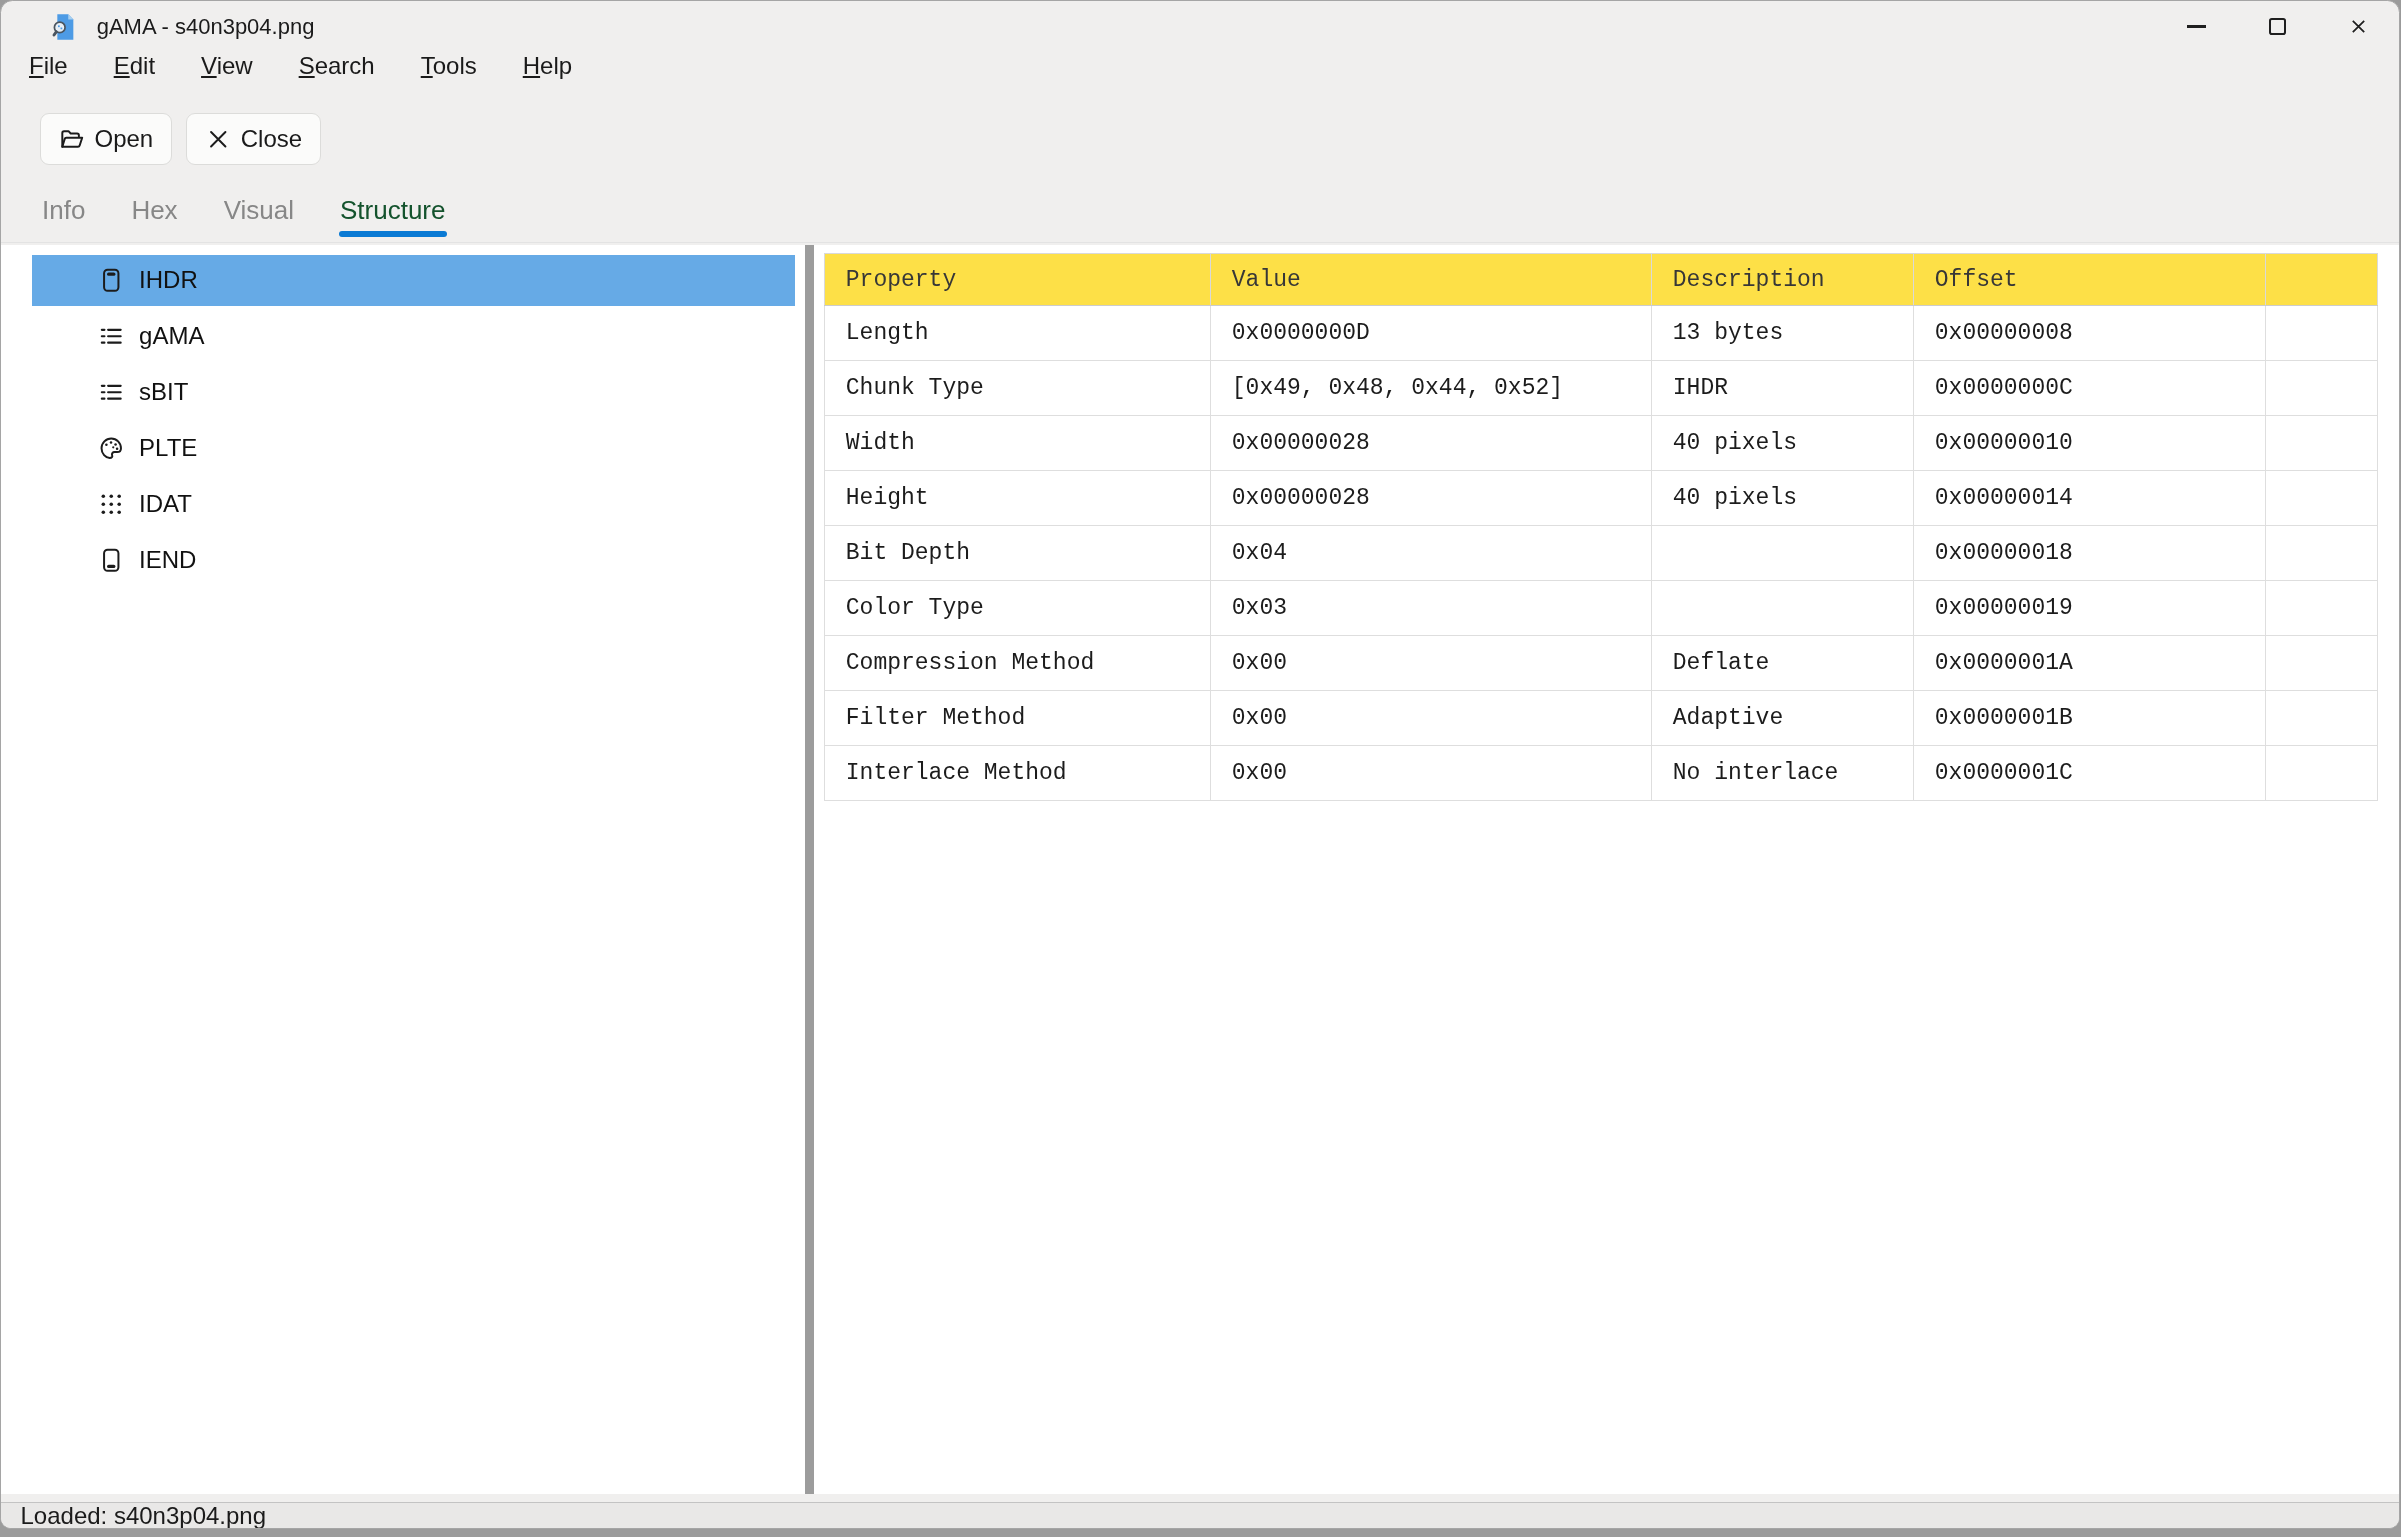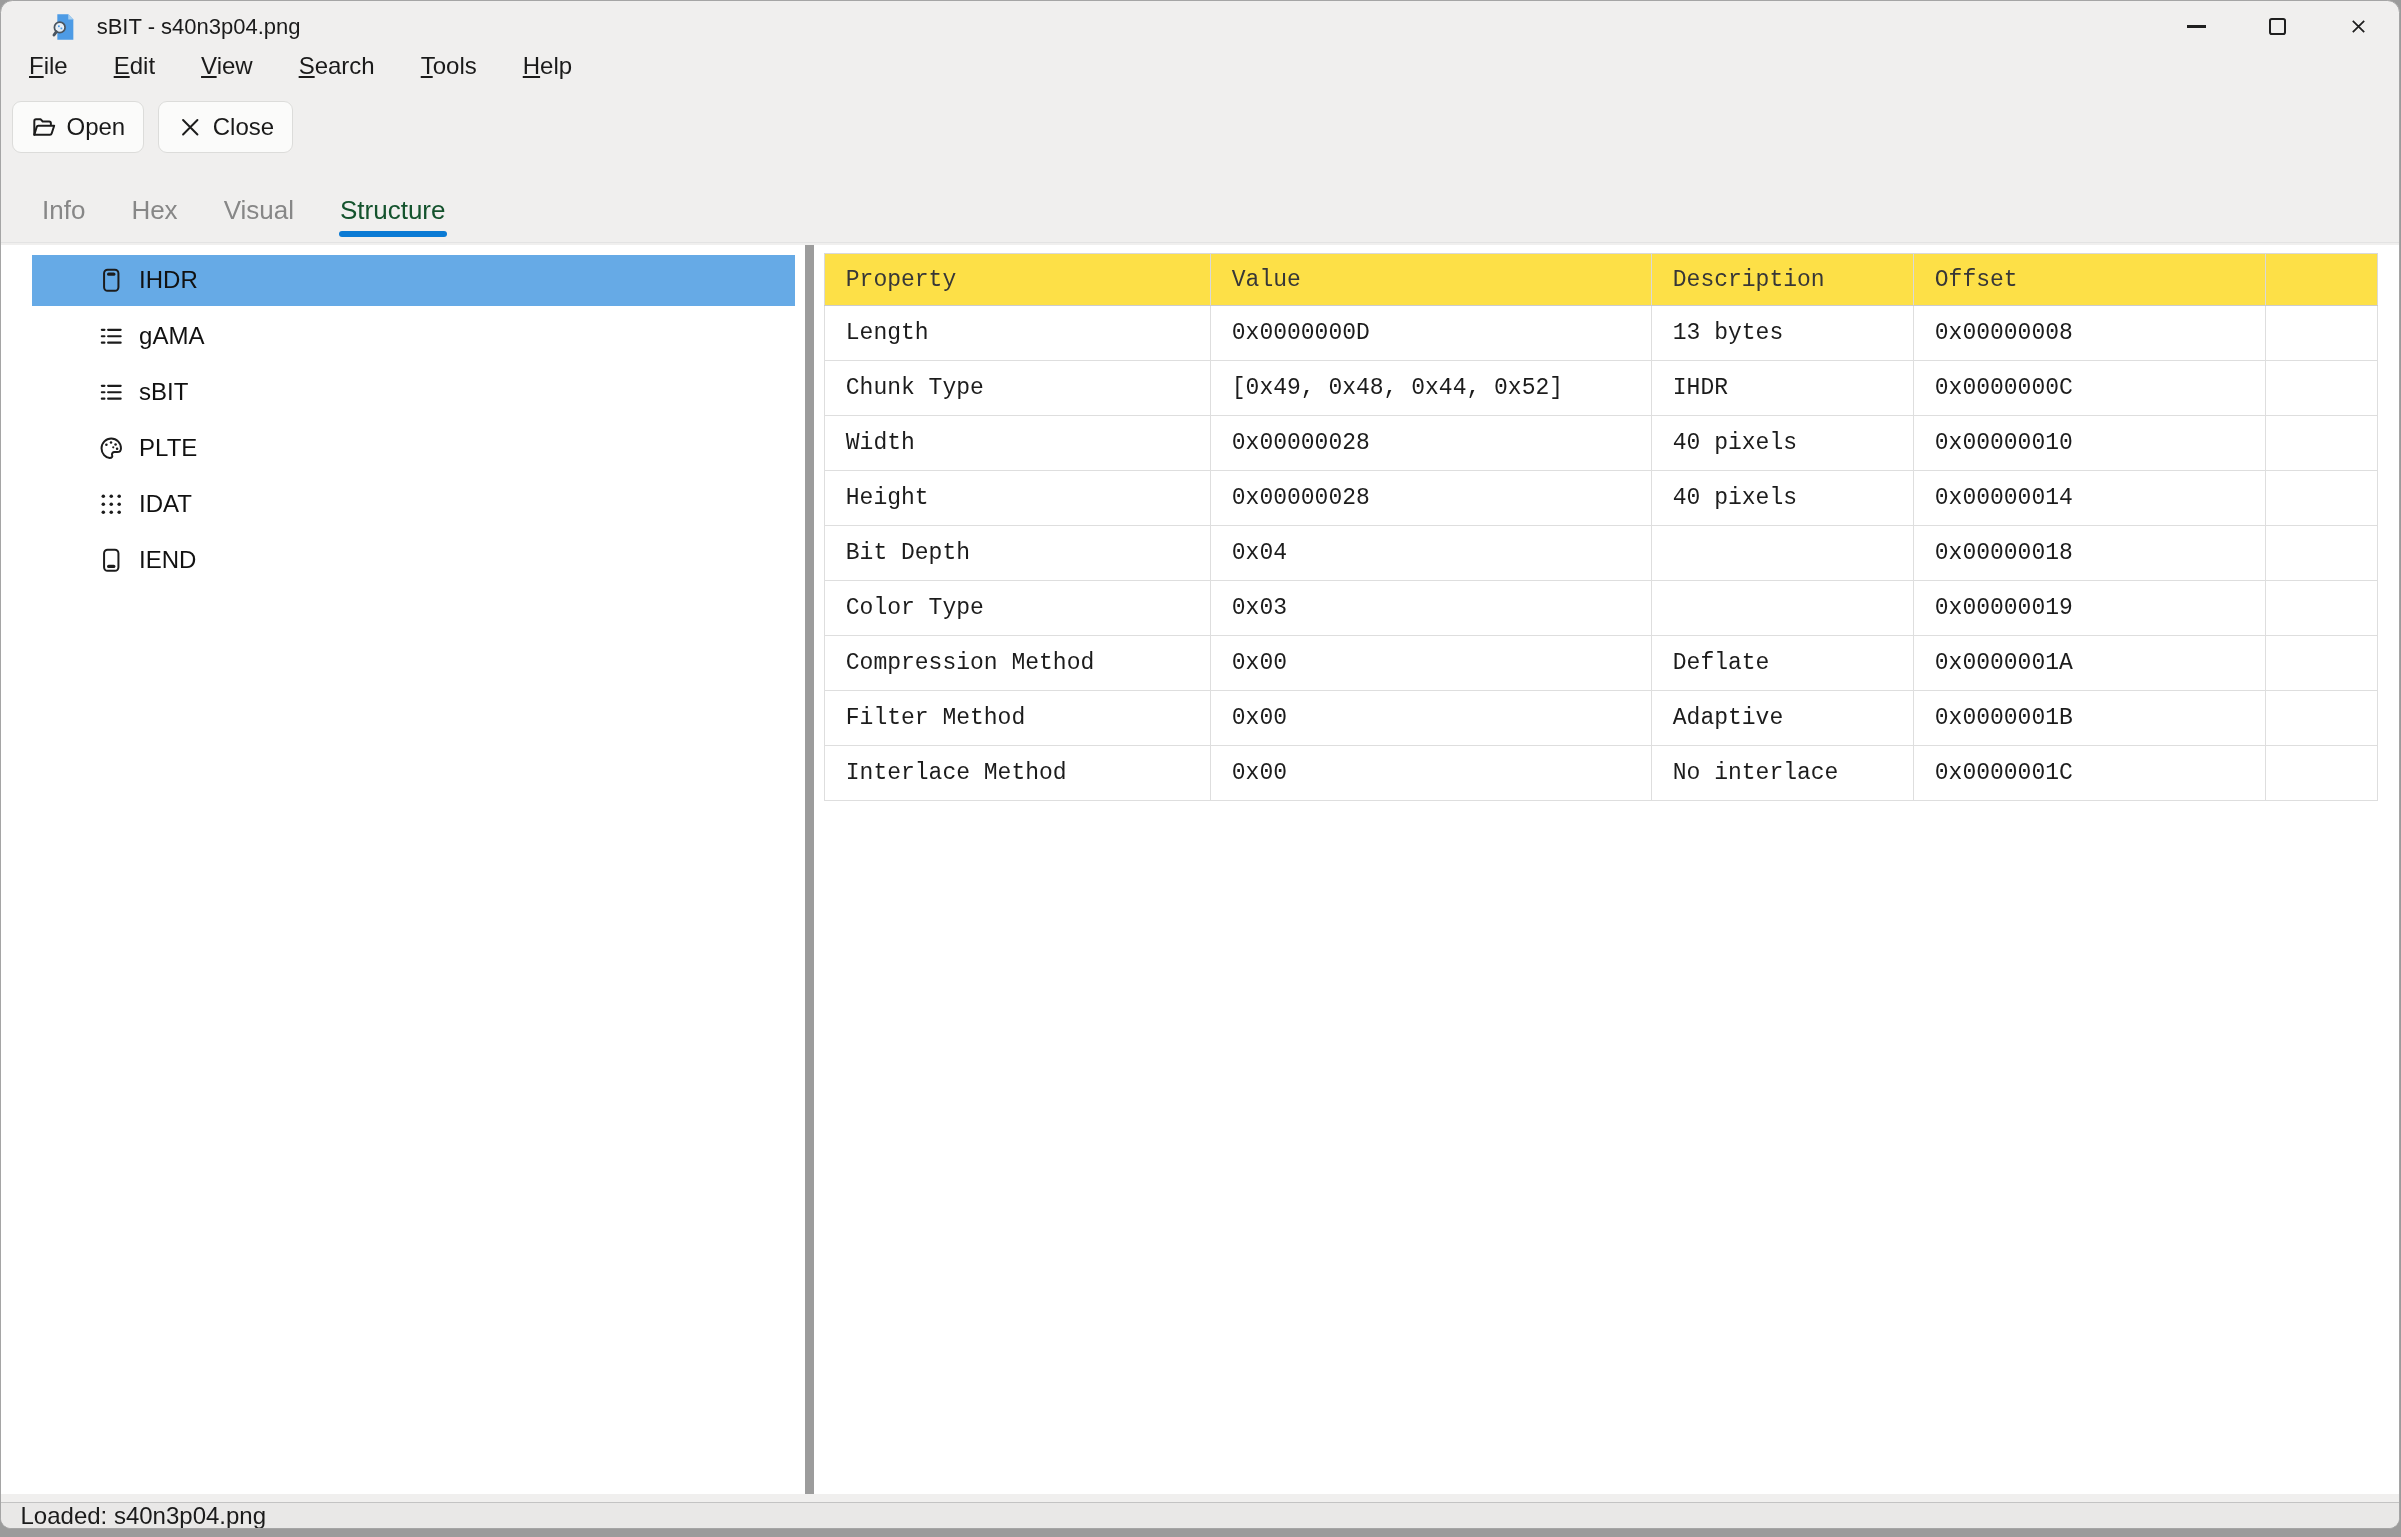--- a/index.html
+++ b/index.html
@@ -21,21 +21,21 @@
   .controls { margin-left:auto; display:flex; height:100%; }
   .ctrl-btn { width:81px; height:100%; display:flex; align-items:center; justify-content:center; background:transparent; border:none; padding:0; }
   .glyph-min { width:19.5px; height:2.1px; background:#1f1f1f; }
   .glyph-max { width:17.4px; height:17.4px; border:2.1px solid #1f1f1f; border-radius:2.8px; }
   .glyph-x svg { width:21px; height:21px; display:block; }
   
   .menubar { position:absolute; top:51px; left:0; width:100%; height:61px; display:flex; padding-left:28px; gap:46px; }
   .menu-item { font-size:24px; color:#1a1a1a; display:inline-block; cursor:default; }
   .menu-item::first-letter { text-decoration:underline; }
   
-  .toolbar { position:absolute; top:100px; left:0; width:100%; height:66px; display:flex; align-items:flex-start; padding-left:11px; gap:14px; }
+  .toolbar { position:absolute; top:112px; left:0; width:100%; height:66px; display:flex; align-items:flex-start; padding-left:39px; gap:14px; }
   .tool-btn { height:52px; padding:0 18px; background:#fbfbfa; border:1.4px solid #dcdcda; border-radius:9px;
               display:flex; align-items:center; gap:9px; font-size:24px; color:#1a1a1a; }
   .tool-btn svg { width:26.5px; height:26.5px; display:block; }
   
   .tabbar { position:absolute; top:178px; left:0; width:100%; height:64px; border-bottom:1.4px solid #e3e3e3;
             display:flex; align-items:center; padding-left:41px; gap:46px; }
   .tab { position:relative; font-size:26px; color:#878787; height:100%; display:flex; align-items:center; cursor:default; }
   .tab.active { color:#14532d; }
   .tab.active::after { content:""; position:absolute; left:-1.4px; right:-1.4px; bottom:4.9px; height:6.3px; border-radius:3.5px; background:#0a7ad4; }
   
@@ -69,21 +69,21 @@
 
   <div class="titlebar">
     <svg class="app-icon" viewBox="0 0 24 24">
       <path d="M7 2.5h8.2L19 6.3V21.5H7z" fill="#4d9be5"></path>
       <path d="M15.2 2.5 19 6.3h-3.8z" fill="#a8d0f0"></path>
       <circle cx="8.8" cy="12.3" r="4" fill="#e7eff6" stroke="#4a5560" stroke-width="1.3"></circle>
       <path d="M6.2 15.6 4.5 18" stroke="#4a5560" stroke-width="2.2" stroke-linecap="round"></path>
       <rect x="7.5" y="10.8" width="1.3" height="1.3" fill="#4d9be5"></rect>
       <rect x="9.4" y="12.4" width="1.3" height="1.3" fill="#4d9be5"></rect>
     </svg>
-    <div class="window-title">sBIT - s40n3p04.png</div>
+    <div class="window-title">gAMA - s40n3p04.png</div>
     <div class="controls">
       <button class="ctrl-btn">
           <span class="glyph-min"></span>
         </button>
       <button class="ctrl-btn">
           <span class="glyph-max"></span>
         </button>
       <button class="ctrl-btn">
         <span class="glyph-x">
           <svg viewBox="0 0 24 24">

